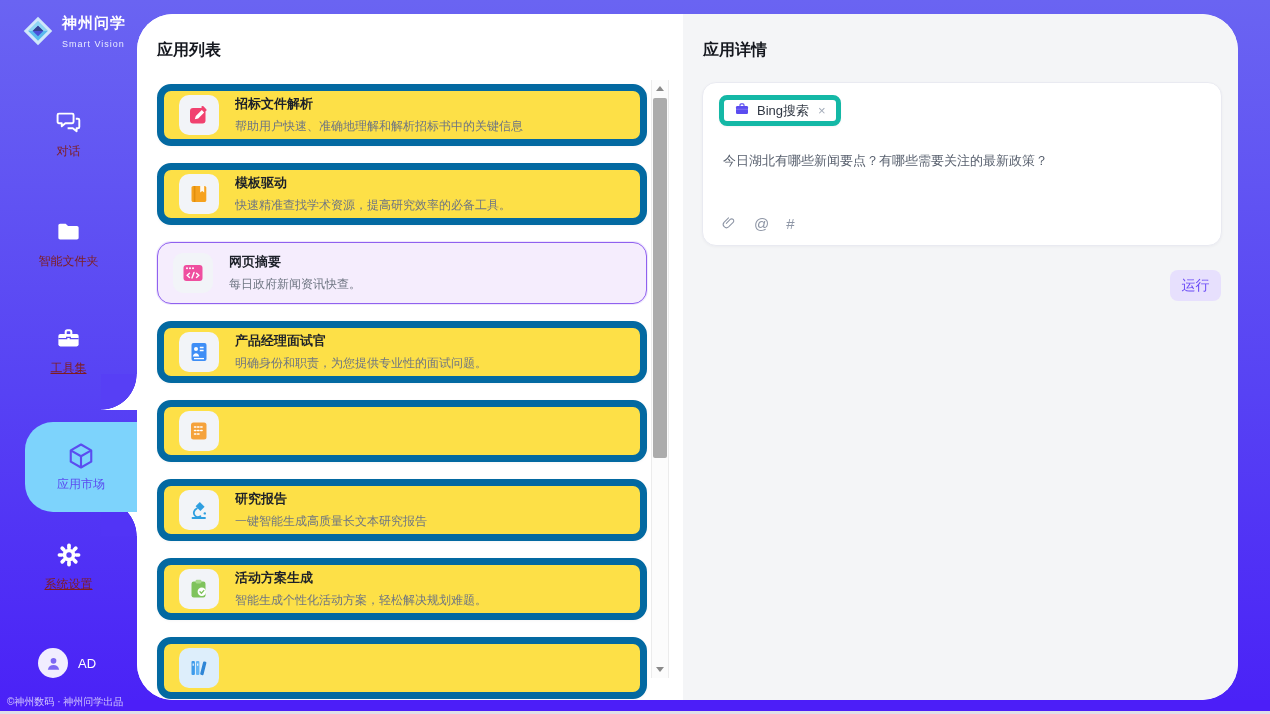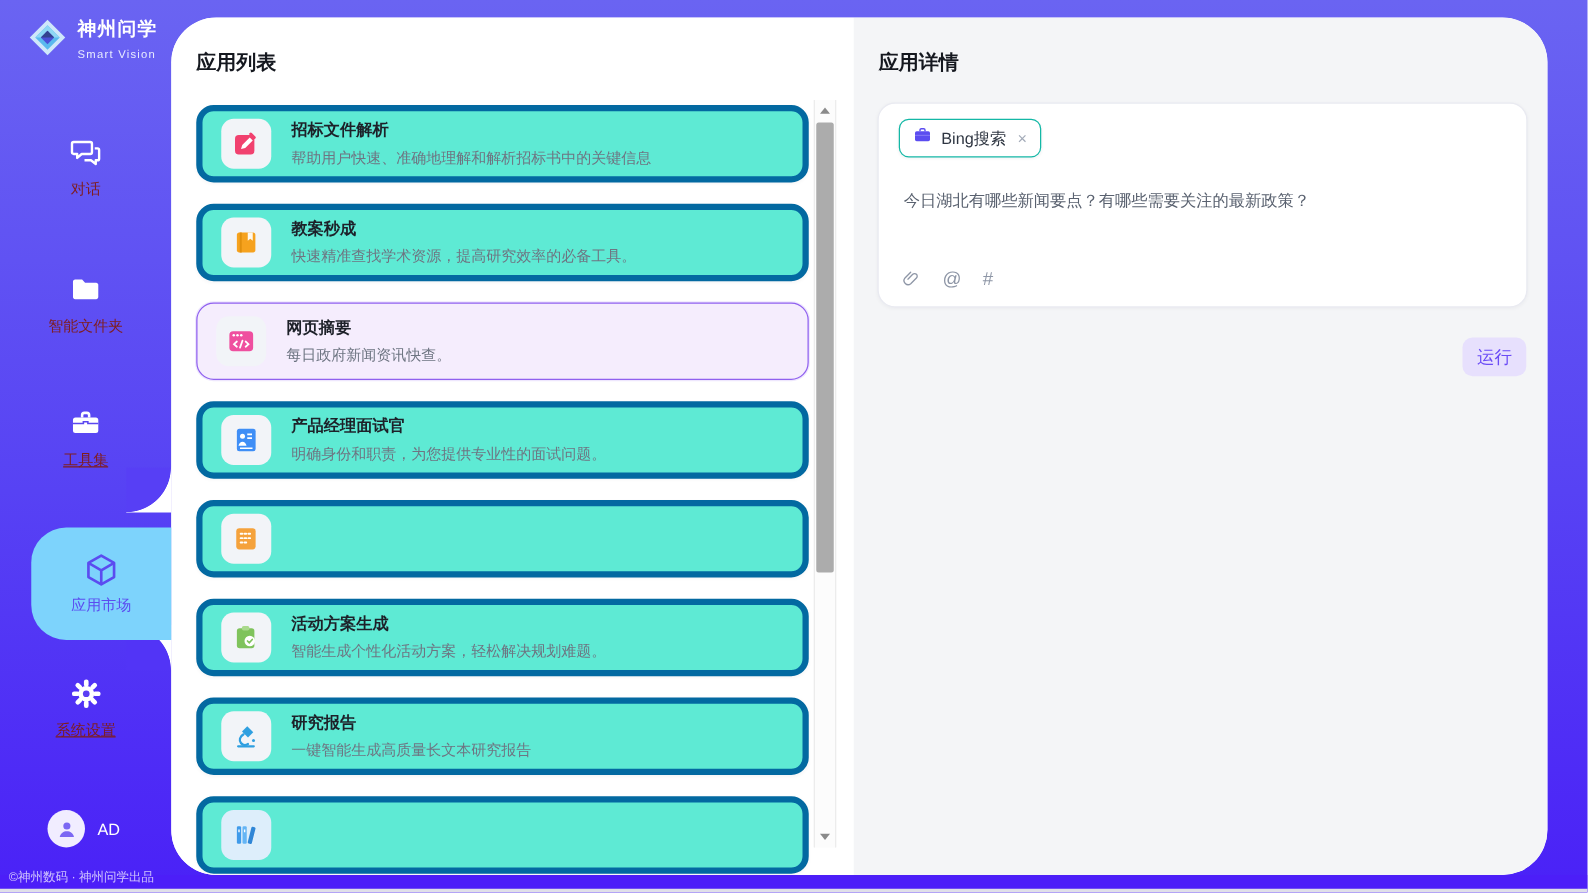--- a/index.html
+++ b/index.html
@@ -40,22 +40,22 @@
 
   
   .main-panel { position:absolute; left:137px; top:14px; width:1101px; height:686px;
     background:#fff; border-radius:36px; overflow:hidden; display:flex; z-index:1; }
 
   .list-pane { position:relative; width:546px; height:100%; background:#fff; }
   .pane-title { position:absolute; left:20px; top:26px; font-size:16px; font-weight:bold; color:#15181f; }
   .list-pane .pane-title { left:20px; }
 
   .cards { position:absolute; left:20px; top:70px; width:490px; }
-  .app-card { position:relative; height:62px; margin-bottom:17px; background:#5eead4;
-    border:5px solid #0369a1; border-radius:14px; box-shadow:0 1px 3px rgba(25,30,60,.04);
+  .app-card { position:relative; height:62px; margin-bottom:17px; background:#fde047;
+    border:7px solid #0369a1; border-radius:14px; box-shadow:0 1px 3px rgba(25,30,60,.04);
     display:flex; align-items:center; padding-left:15px; gap:16px; cursor:pointer; }
   .app-card.selected { background:#f5edfd; border:1px solid #9061ef;
     box-shadow:0 0 0 1px rgba(144,97,239,.15); }
   .tile { width:40px; height:40px; border-radius:10px; background:#f2f4f8; flex:0 0 40px;
     display:flex; align-items:center; justify-content:center; }
   .tile.blue { background:#ddeefb; }
   .card-text { overflow:hidden; }
   .card-name { font-size:13px; font-weight:bold; color:#1d2129; margin-bottom:5px; }
   .card-desc { font-size:12px; color:#6e7582; white-space:nowrap; }
 
@@ -67,21 +67,21 @@
   .sb-down { bottom:6px; border-top:5px solid #8a8a8a; }
   .sb-thumb { position:absolute; left:1px; width:14px; top:18px; height:360px;
     background:#acacac; border-radius:2px; }
 
   .detail-pane { position:relative; flex:1; background:#f4f5f7; border-radius:0 36px 36px 0; }
   .prompt-card { position:absolute; left:19px; top:68px; width:520px; height:164px;
     background:#fff; border:1px solid #e9eaf1; border-radius:14px;
     box-shadow:0 1px 3px rgba(25,30,60,.04); }
   .chip { position:absolute; left:16px; top:12px; height:31px; display:inline-flex;
     align-items:center; gap:7px; padding:0 10px; background:#fff;
-    border:1px solid #14b8a6; border-radius:8px; box-shadow:0 1px 2px rgba(25,30,60,.05);text-align:center; }
+    border:5px solid #14b8a6; border-radius:8px; box-shadow:0 1px 2px rgba(25,30,60,.05);text-align:center; }
   .chip-label { font-size:13px; color:#2f3642; }
   .chip-close { font-size:13px; color:#a3abb8; margin-left:2px; cursor:pointer; }
   .prompt-text { position:absolute; left:20px; top:69px; right:20px;
     font-size:13px; color:#59616f; }
   .composer { position:absolute; left:18px; bottom:13px; display:flex; align-items:center;
     gap:17px; color:#8e96a6; }
   .composer .glyph { font-size:15px; cursor:pointer; }
   .composer .clip { cursor:pointer; line-height:0; }
   .run-btn { position:absolute; right:17px; top:256px; width:51px; height:31px;
     background:#e7e0fd; color:#6b4cf6; font-size:14px; border:none; border-radius:8px;
@@ -183,21 +183,21 @@
   </div>
         <div class="app-card">
     <span class="tile">
             <svg viewBox="0 0 24 24" width="24" height="24">
               <path d="M4.5 5.8c0-1 .8-1.8 1.8-1.8h11.2c1 0 1.8.8 1.8 1.8v12.4c0 1-.8 1.8-1.8 1.8H6.3c-1 0-1.8-.8-1.8-1.8z" fill="#f6a21e"></path>
               <path d="M13.2 4v6.5l2-1.5 2 1.5V4z" fill="#fff" opacity=".92"></path>
               <path d="M7.6 4v16" stroke="#e08f0e" stroke-width="1.6"></path>
             </svg>
           </span>
     <span class="card-text">
-      <div class="card-name">教案秒成</div>
+      <div class="card-name">模板驱动</div>
       <div class="card-desc">快速精准查找学术资源，提高研究效率的必备工具。</div>
     </span>
   </div>
         <div class="app-card selected">
     <span class="tile">
             <svg viewBox="0 0 24 24" width="24" height="24">
               <rect x="2.5" y="4" width="19" height="16" rx="3" fill="#ef4f9f"></rect>
               <circle cx="6" cy="7.2" r="1" fill="#fff"></circle>
               <circle cx="9" cy="7.2" r="1" fill="#fff"></circle>
               <circle cx="12" cy="7.2" r="1" fill="#fff"></circle>
@@ -228,43 +228,43 @@
     <span class="tile">
             <svg viewBox="0 0 24 24" width="24" height="24">
               <rect x="4" y="3.5" width="15.5" height="17" rx="2.5" fill="#f5a23c"></rect>
               <path d="M7.5 8h9M7.5 11.5h9M7.5 15h5.5" stroke="#fff" stroke-width="1.5" stroke-linecap="round" stroke-dasharray="1.4 1.7"></path>
             </svg>
           </span>
   </div>
         <div class="app-card">
     <span class="tile">
             <svg viewBox="0 0 24 24" width="24" height="24">
+              <path d="M12.8 4l4.8 4.8-4.2 4.2-4.8-4.8z" fill="#2f9fe0"></path>
+              <path d="M9.8 10.5c-3 1.5-3.8 5-2 7 1.4 1.6 3.8 1.9 5.6.7" fill="none" stroke="#2f9fe0" stroke-width="1.8" stroke-linecap="round"></path>
+              <path d="M5.5 20h12.5" stroke="#2f9fe0" stroke-width="1.8" stroke-linecap="round"></path>
+              <circle cx="17.8" cy="15.4" r="1.2" fill="#2f9fe0"></circle>
+            </svg>
+          </span>
+    <span class="card-text">
+      <div class="card-name">研究报告</div>
+      <div class="card-desc">一键智能生成高质量长文本研究报告</div>
+    </span>
+  </div>
+        <div class="app-card">
+    <span class="tile">
+            <svg viewBox="0 0 24 24" width="24" height="24">
               <rect x="4.5" y="4.5" width="14" height="16" rx="2.2" fill="#7fc35c"></rect>
               <rect x="8.5" y="2.8" width="6" height="3.6" rx="1.4" fill="#a9d98c"></rect>
               <circle cx="14.8" cy="14.8" r="4.2" fill="#fff"></circle>
               <path d="M13 14.8l1.4 1.4 2.4-2.6" fill="none" stroke="#7fc35c" stroke-width="1.4" stroke-linecap="round"></path>
             </svg>
           </span>
     <span class="card-text">
       <div class="card-name">活动方案生成</div>
       <div class="card-desc">智能生成个性化活动方案，轻松解决规划难题。</div>
-    </span>
-  </div>
-        <div class="app-card">
-    <span class="tile">
-            <svg viewBox="0 0 24 24" width="24" height="24">
-              <path d="M12.8 4l4.8 4.8-4.2 4.2-4.8-4.8z" fill="#2f9fe0"></path>
-              <path d="M9.8 10.5c-3 1.5-3.8 5-2 7 1.4 1.6 3.8 1.9 5.6.7" fill="none" stroke="#2f9fe0" stroke-width="1.8" stroke-linecap="round"></path>
-              <path d="M5.5 20h12.5" stroke="#2f9fe0" stroke-width="1.8" stroke-linecap="round"></path>
-              <circle cx="17.8" cy="15.4" r="1.2" fill="#2f9fe0"></circle>
-            </svg>
-          </span>
-    <span class="card-text">
-      <div class="card-name">研究报告</div>
-      <div class="card-desc">一键智能生成高质量长文本研究报告</div>
     </span>
   </div>
         <div class="app-card">
     <span class="tile blue">
             <svg viewBox="0 0 24 24" width="24" height="24">
               <rect x="4.5" y="5" width="3.4" height="14" rx="1" fill="#3f9bea"></rect>
               <rect x="9" y="5" width="3.4" height="14" rx="1" fill="#64b5f5"></rect>
               <rect x="14.6" y="5.4" width="3.4" height="13.8" rx="1" transform="rotate(14 16.3 12.3)" fill="#2f86d6"></rect>
               <path d="M6.2 7.5v2.2M10.7 7.5v2.2" stroke="#fff" stroke-width="1.1"></path>
             </svg>

